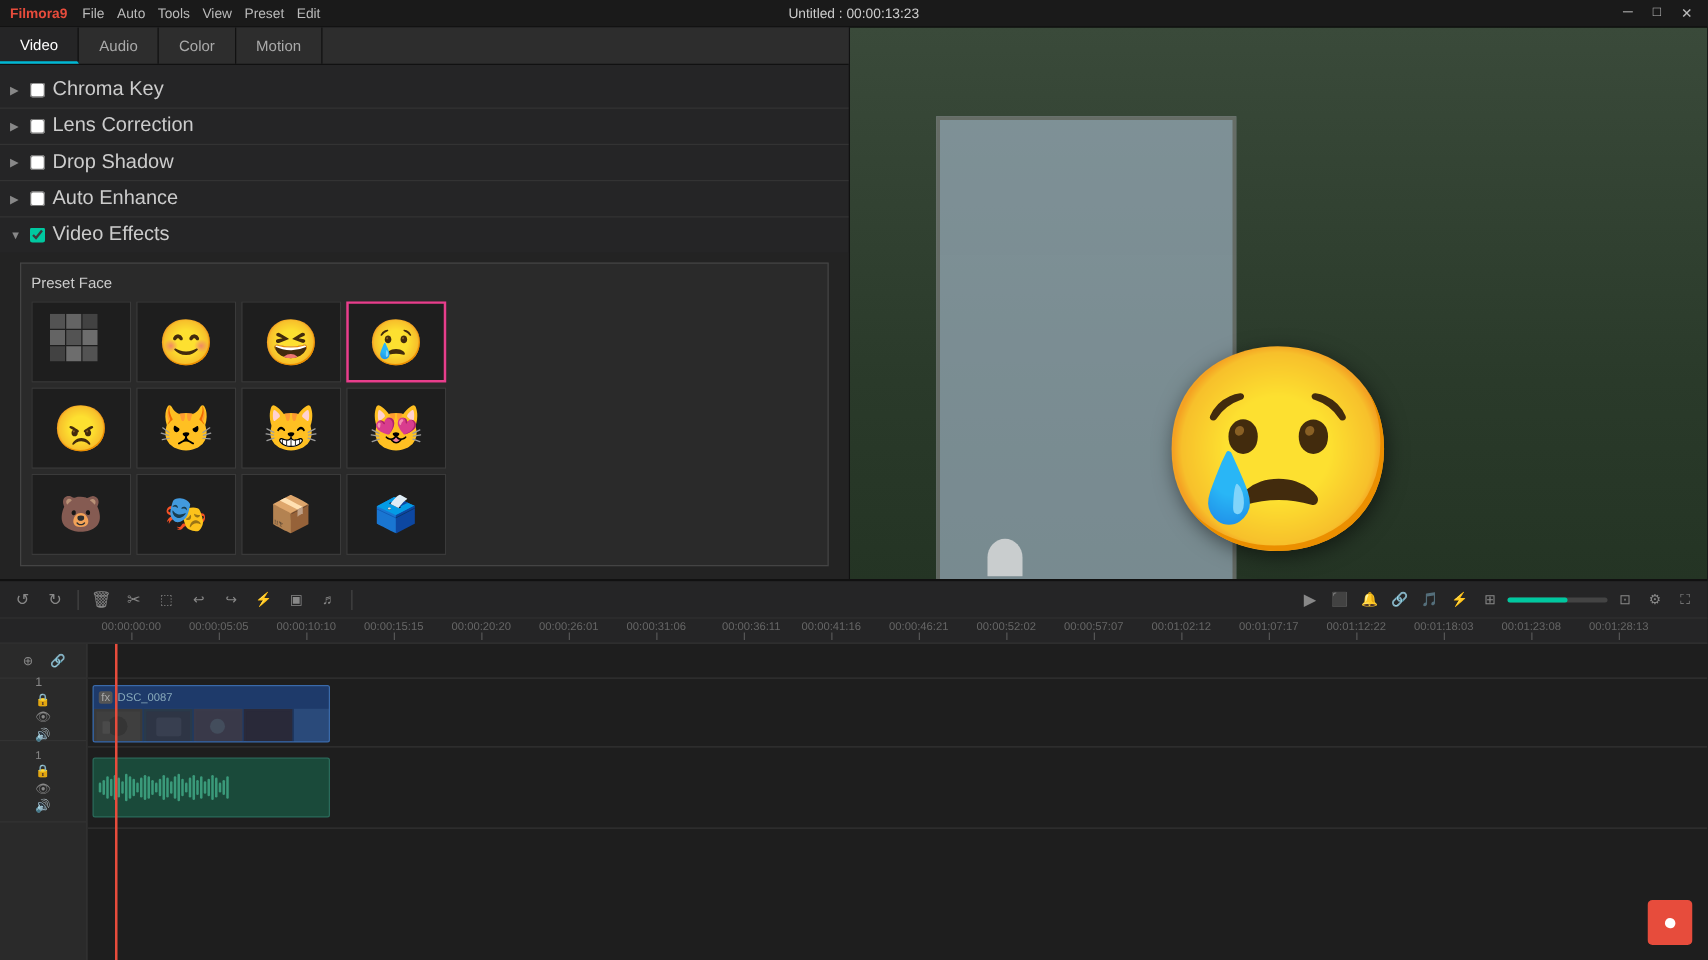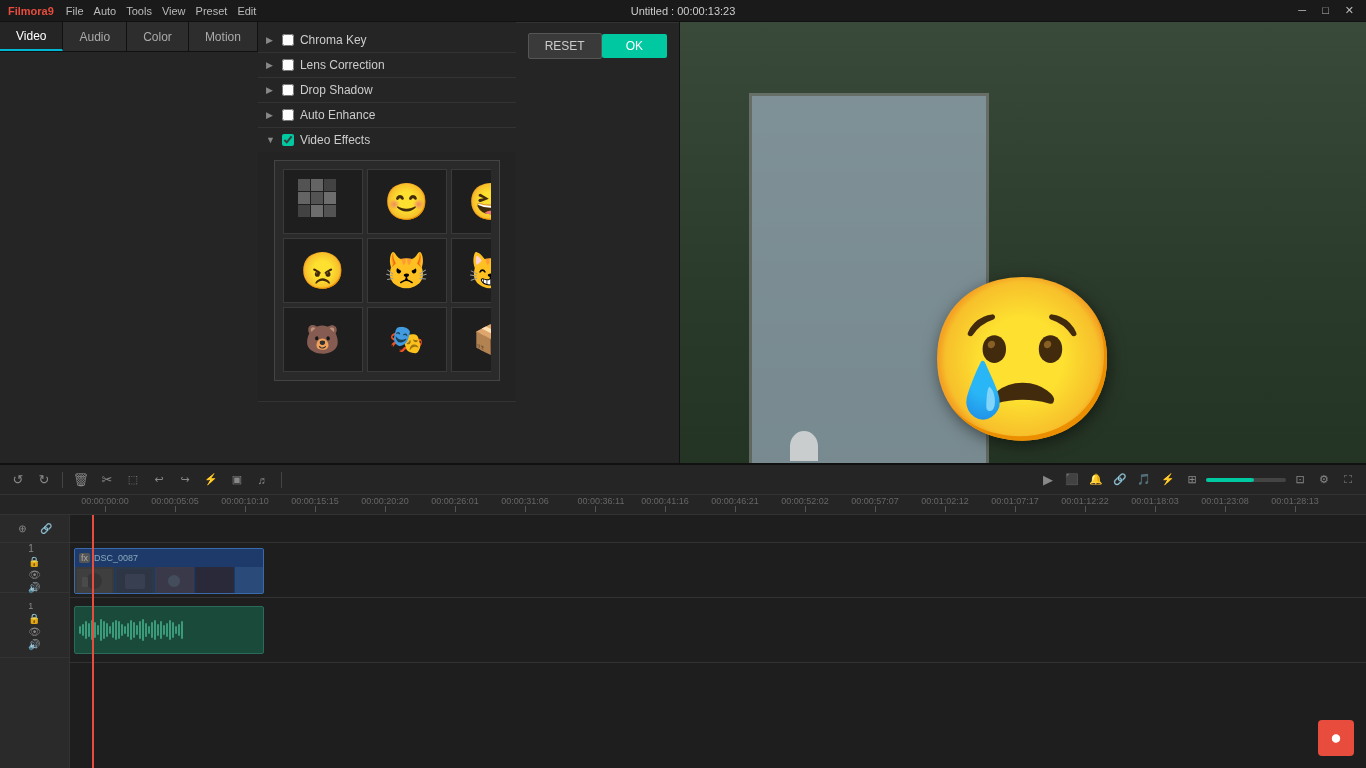--- a/index.html
+++ b/index.html
@@ -61,21 +61,21 @@
     #main-layout {
       display: flex;
       height: calc(768px - 22px);
     }
 
     
     #left-panel {
       width: 680px;
       background: #252526;
       display: flex;
-      flex-direction: row;
+      flex-direction: column;
       border-right: 1px solid #111;
     }
 
     
     #tabs {
       display: flex;
       background: #2d2d2d;
       border-bottom: 1px solid #111;
       height: 30px;
       align-items: stretch;
@@ -119,21 +119,21 @@
       font-size: 9px;
       color: #888;
       width: 10px;
     }
     .prop-header input[type=checkbox] {
       width: 12px;
       height: 12px;
       accent-color: #00c8a0;
     }
     .prop-header label {
-      font-size: 12px;
+      font-size: 16px;
       color: #ccc;
     }
 
     
     #video-effects-panel {
       padding: 8px 16px 12px;
       background: #232323;
     }
     #preset-face-section {
       border: 1px solid #444;
@@ -618,20 +618,21 @@
 
       <div class="prop-group">
         <div class="prop-header">
           <span class="arrow arrow-down">▼</span>
           <input type="checkbox" checked="" style="accent-color: rgb(0, 200, 160);">
           <label>Video Effects</label>
         </div>
 
         <div id="video-effects-panel">
           <div id="preset-face-section">
+            <div id="preset-face-title">Preset Face</div>
             <div id="emoji-grid">
 
               <div class="emoji-cell texture">
                 <svg width="50" height="45" viewBox="0 0 50 45">
                   <rect x="0" y="0" width="12" height="12" fill="#888" opacity="0.5"></rect>
                   <rect x="13" y="0" width="12" height="12" fill="#aaa" opacity="0.5"></rect>
                   <rect x="26" y="0" width="12" height="12" fill="#666" opacity="0.5"></rect>
                   <rect x="0" y="13" width="12" height="12" fill="#aaa" opacity="0.5"></rect>
                   <rect x="13" y="13" width="12" height="12" fill="#888" opacity="0.5"></rect>
                   <rect x="26" y="13" width="12" height="12" fill="#bbb" opacity="0.5"></rect>

